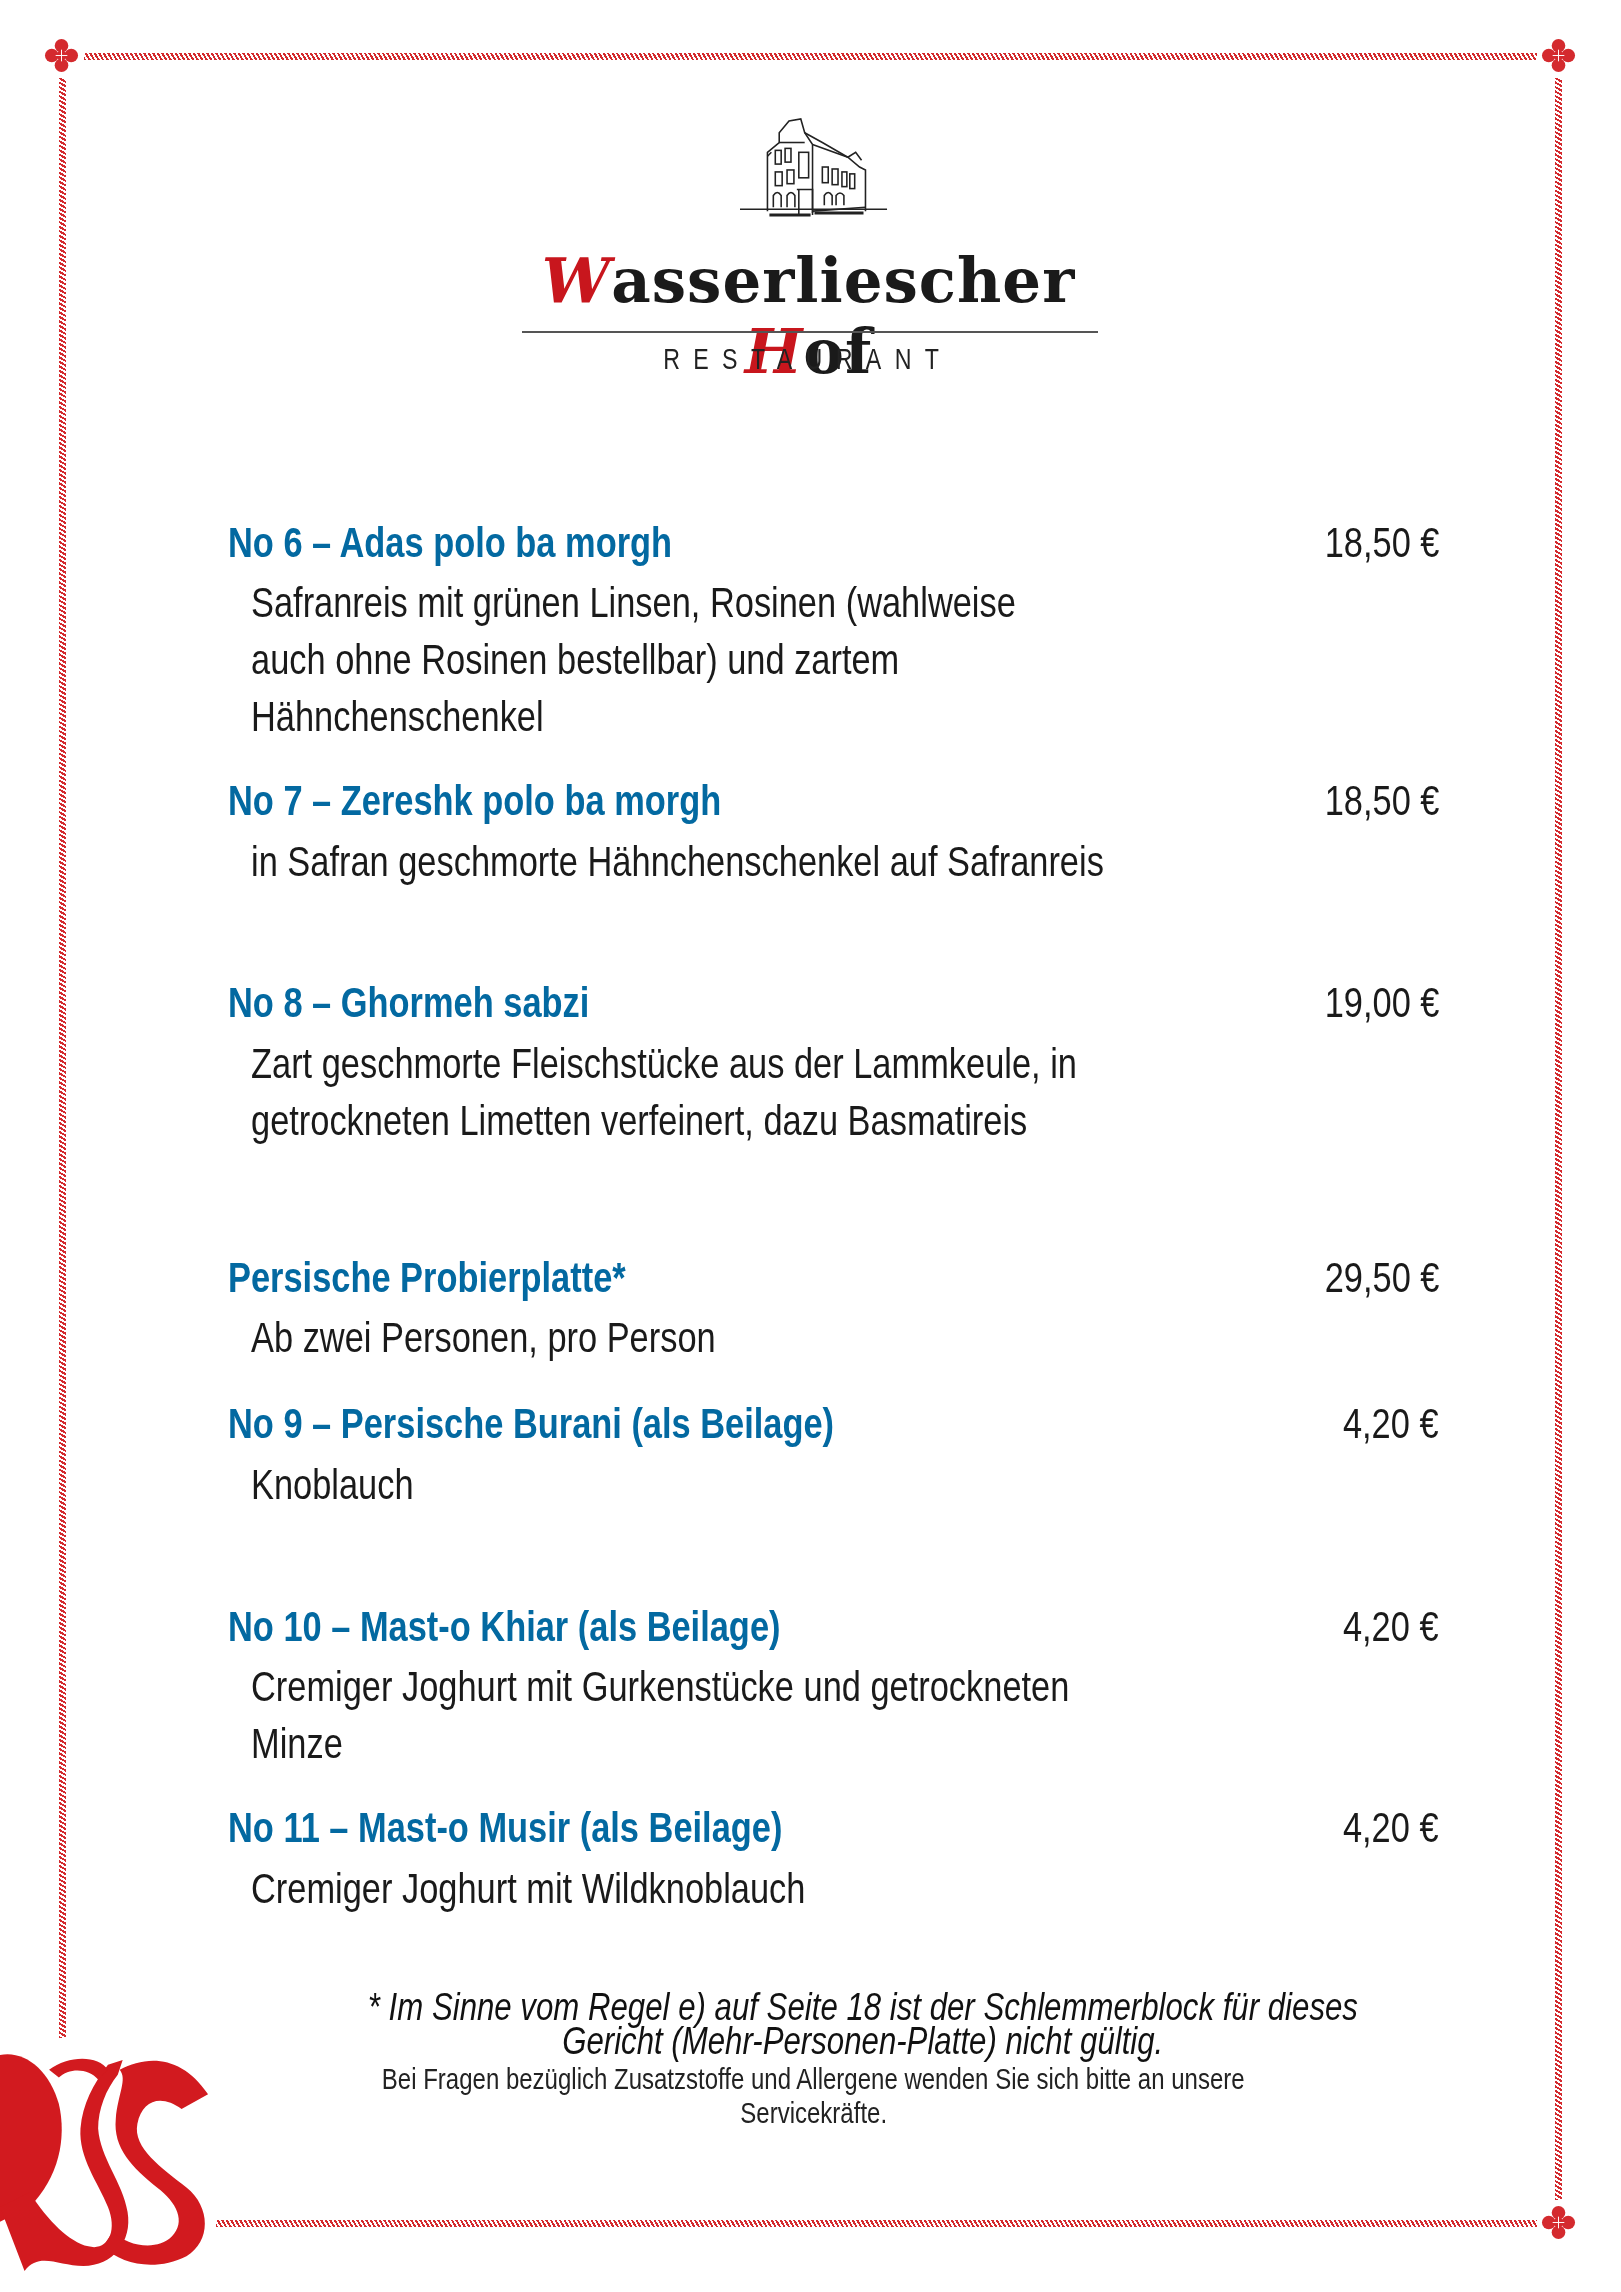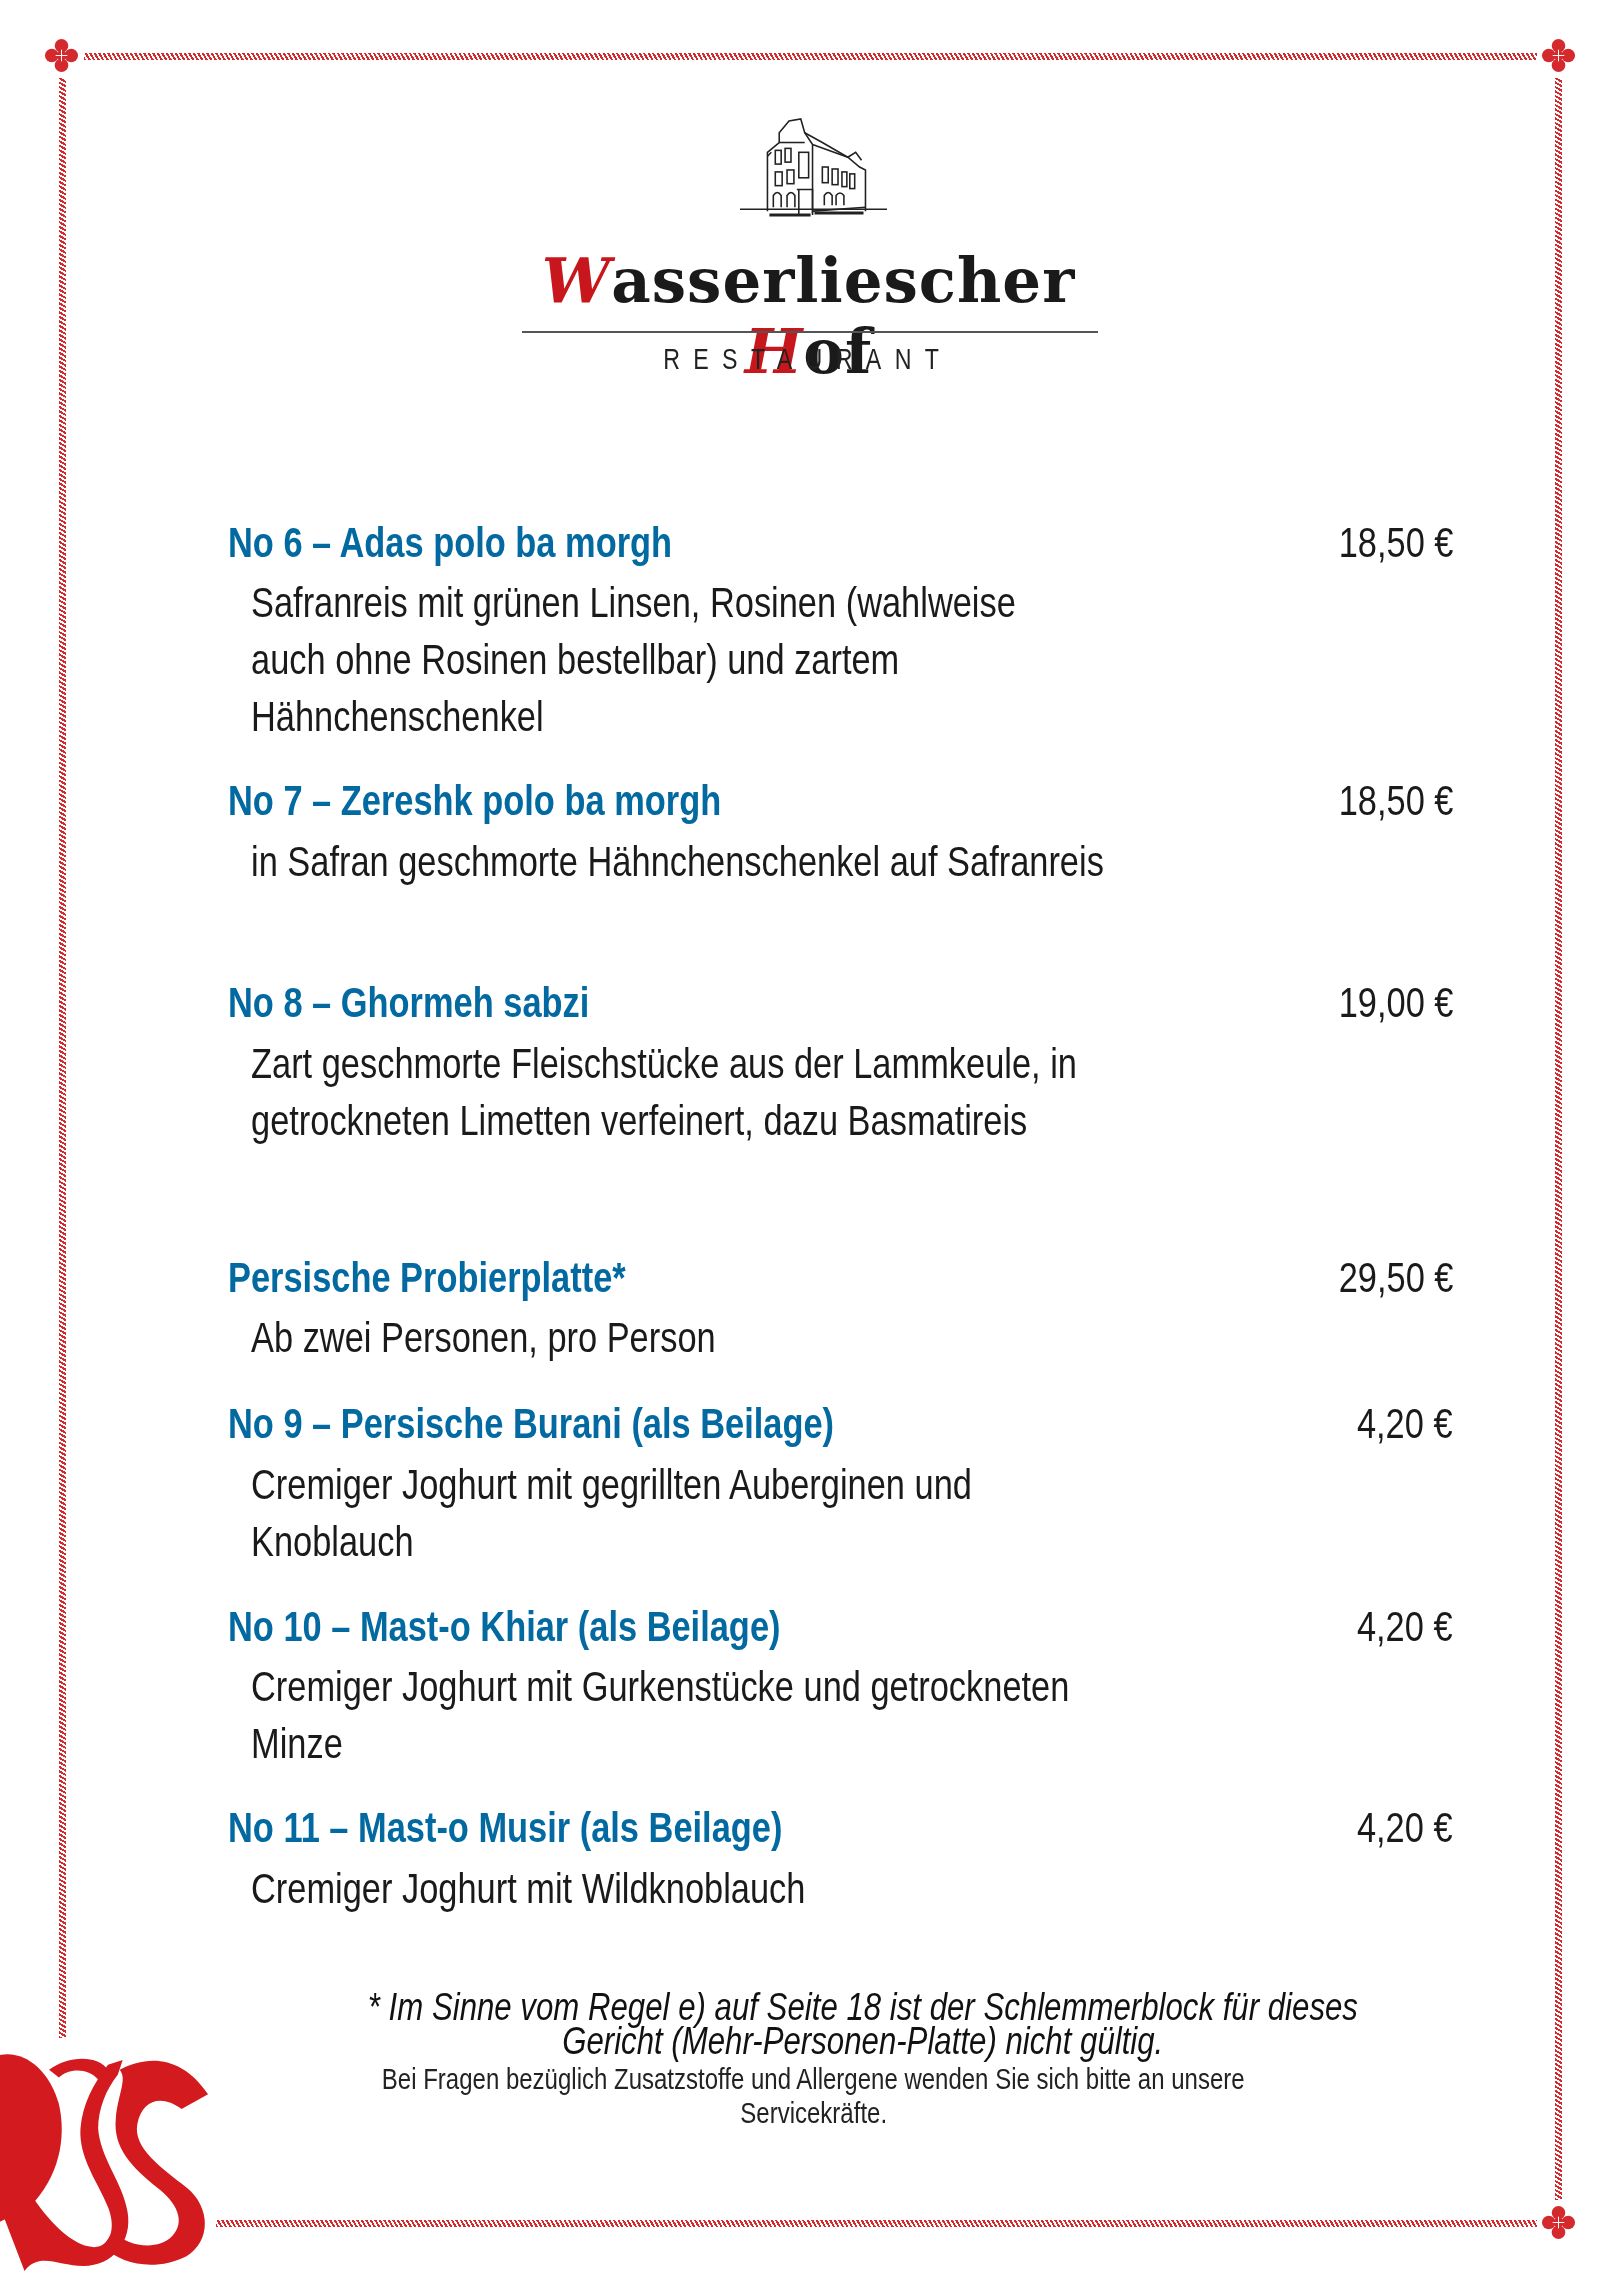--- a/index.html
+++ b/index.html
@@ -5,21 +5,21 @@
   html,body{margin:0;padding:0;background:#ffffff;}
   body{width:1621px;height:2293px;position:relative;overflow:hidden;font-family:"Liberation Sans",sans-serif;color:#1a1a1a;}
   .abs{position:absolute;}
   .hatch-h{position:absolute;height:6.9px;background:repeating-linear-gradient(60deg,#d42a2e 0 2px,#ffffff 2px 3.9px);}
   .hatch-v{position:absolute;width:6.9px;background:repeating-linear-gradient(30deg,#d42a2e 0 2px,#ffffff 2px 3.9px);}
   .orn{position:absolute;width:35px;height:35px;}
   .narrow{display:inline-block;transform:scaleX(0.80);transform-origin:left top;white-space:nowrap;}
   .narrow-r{display:inline-block;transform:scaleX(0.80);transform-origin:right top;white-space:nowrap;}
   .narrow-c{display:inline-block;transform:scaleX(0.80);transform-origin:center top;white-space:nowrap;}
   .item-title{position:absolute;left:228px;font-weight:bold;font-size:43px;line-height:49px;color:#0369a1;}
-  .item-price{position:absolute;right:168px;font-size:43px;line-height:49px;color:#1a1a1a;text-align:right;}
+  .item-price{position:absolute;right:182px;font-size:43px;line-height:49px;color:#1a1a1a;text-align:right;}
   .item-desc{position:absolute;left:251px;font-size:43px;line-height:57px;color:#1a1a1a;}
   .item-desc div{height:57px;}
   .brand{position:absolute;left:534px;top:245px;width:549px;height:88px;text-align:center;font-family:"DejaVu Serif",serif;font-weight:bold;font-size:61px;letter-spacing:1px;color:#1a1a1a;}
   .brand .red{color:#c8161d;font-style:italic;}
   .rule{position:absolute;left:522px;top:331px;width:576px;height:2px;background:#555;}
   .restaurant{position:absolute;left:627px;top:343px;width:353px;text-align:center;font-size:29px;letter-spacing:16.7px;color:#222;}
   .footnote{position:absolute;left:235px;width:1255px;text-align:center;font-style:italic;font-size:39px;line-height:34px;color:#111;}
   .allergy{position:absolute;left:196px;width:1235px;text-align:center;font-size:30px;line-height:34px;color:#222;}
 </style>
 </head>
@@ -129,21 +129,20 @@
     <div class="item-price" style="top:1253px;"><span class="narrow-r">29,50 €</span></div>
     <div class="item-desc" style="top:1309px;">
       <div><span class="narrow">Ab zwei Personen, pro Person</span></div>
     </div>
   </div>
 
   <div>
     <div class="item-title" style="top:1399px;"><span class="narrow">No 9 – Persische Burani (als Beilage)</span></div>
     <div class="item-price" style="top:1399px;"><span class="narrow-r">4,20 €</span></div>
     <div class="item-desc" style="top:1456px;">
-      <div><span class="narrow">Cremiger Joghurt mit gegrillten Auberginen und</span></div>
       <div><span class="narrow">Knoblauch</span></div>
     </div>
   </div>
 
   <div>
     <div class="item-title" style="top:1602px;"><span class="narrow">No 10 – Mast-o Khiar (als Beilage)</span></div>
     <div class="item-price" style="top:1602px;"><span class="narrow-r">4,20 €</span></div>
     <div class="item-desc" style="top:1658px;">
       <div><span class="narrow">Cremiger Joghurt mit Gurkenstücke und getrockneten</span></div>
       <div><span class="narrow">Minze</span></div>

